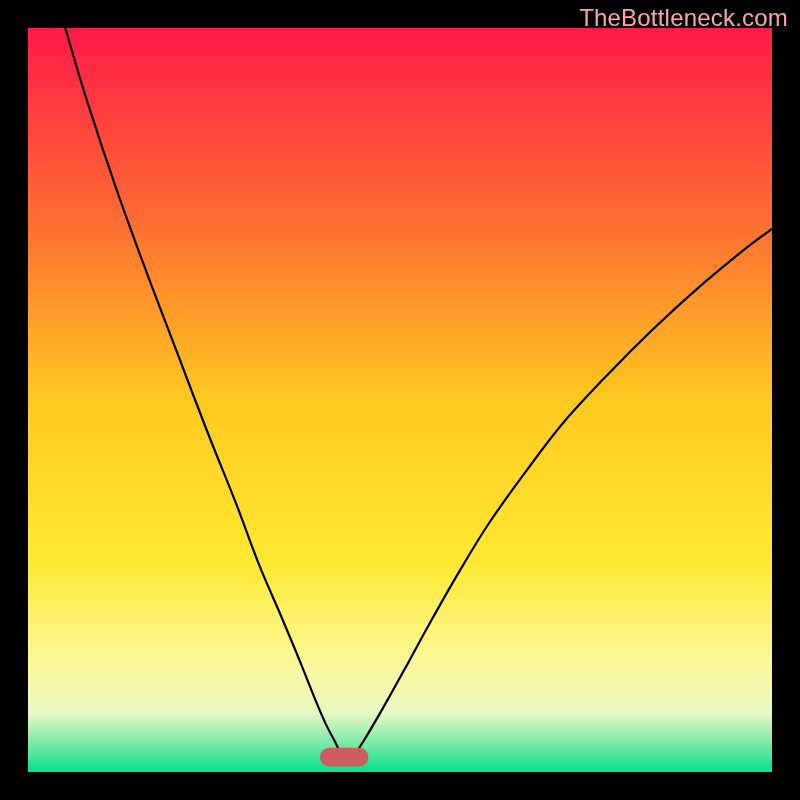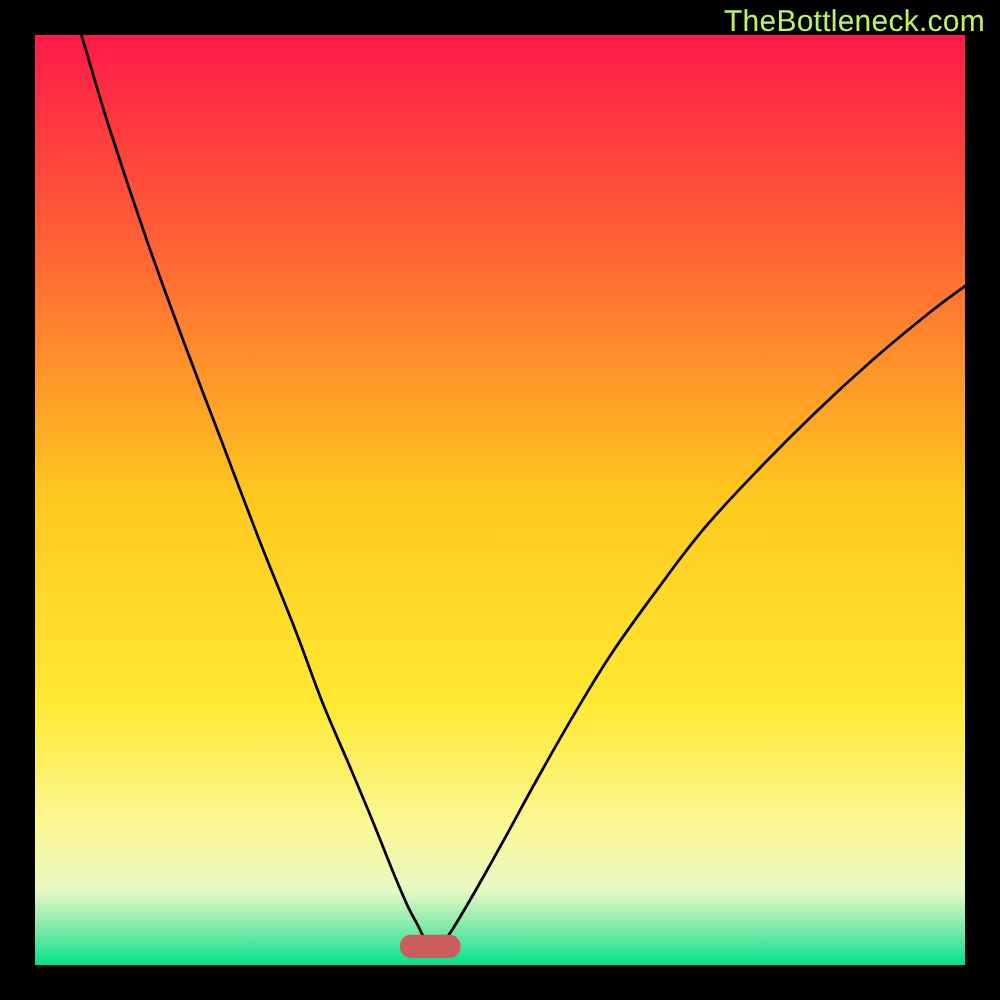--- a/index.html
+++ b/index.html
@@ -21,21 +21,21 @@
     left: 28px;
     top: 28px;
     width: 744px;
     height: 744px;
     overflow: hidden;
   }
   .watermark {
     position: absolute;
     top: 4px;
     right: 12px;
-    color: #bef264;
+    color: #fca5a5;
     font-size: 24px;
     font-weight: 400;
     letter-spacing: 0.2px;
     user-select: none;
   }
   svg { display: block; }
 </style>
 </head>
 <body>
 

